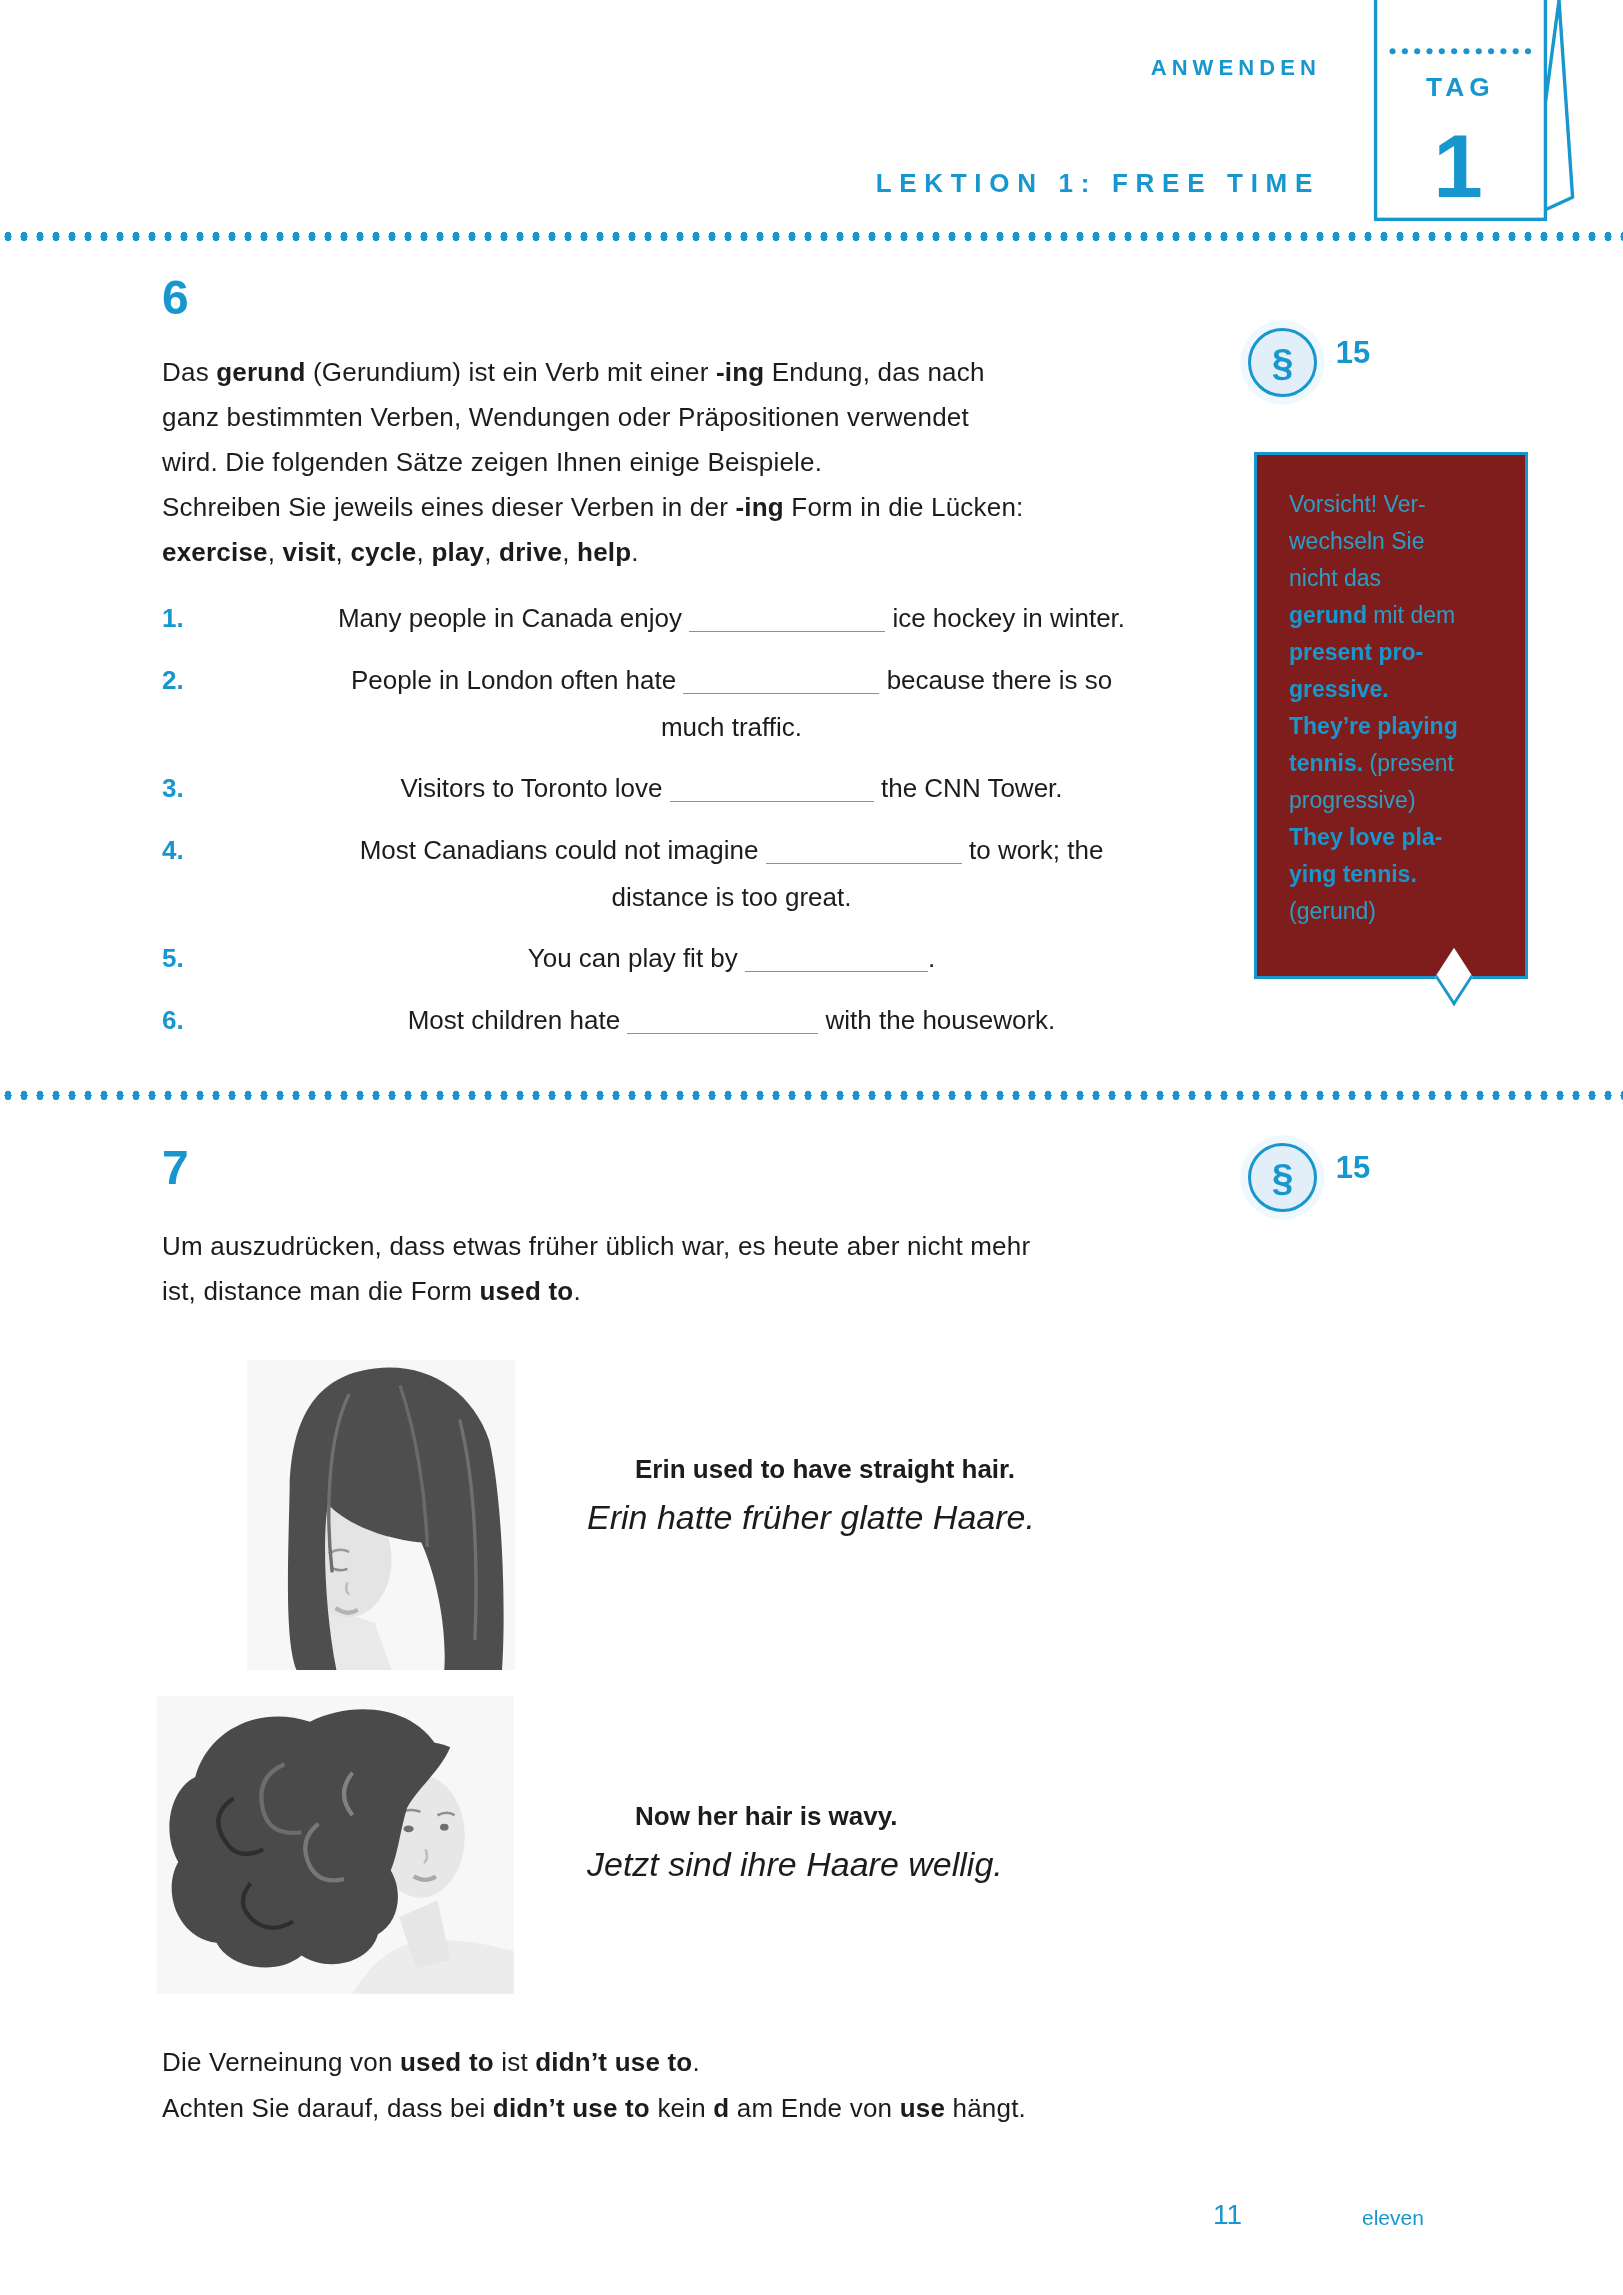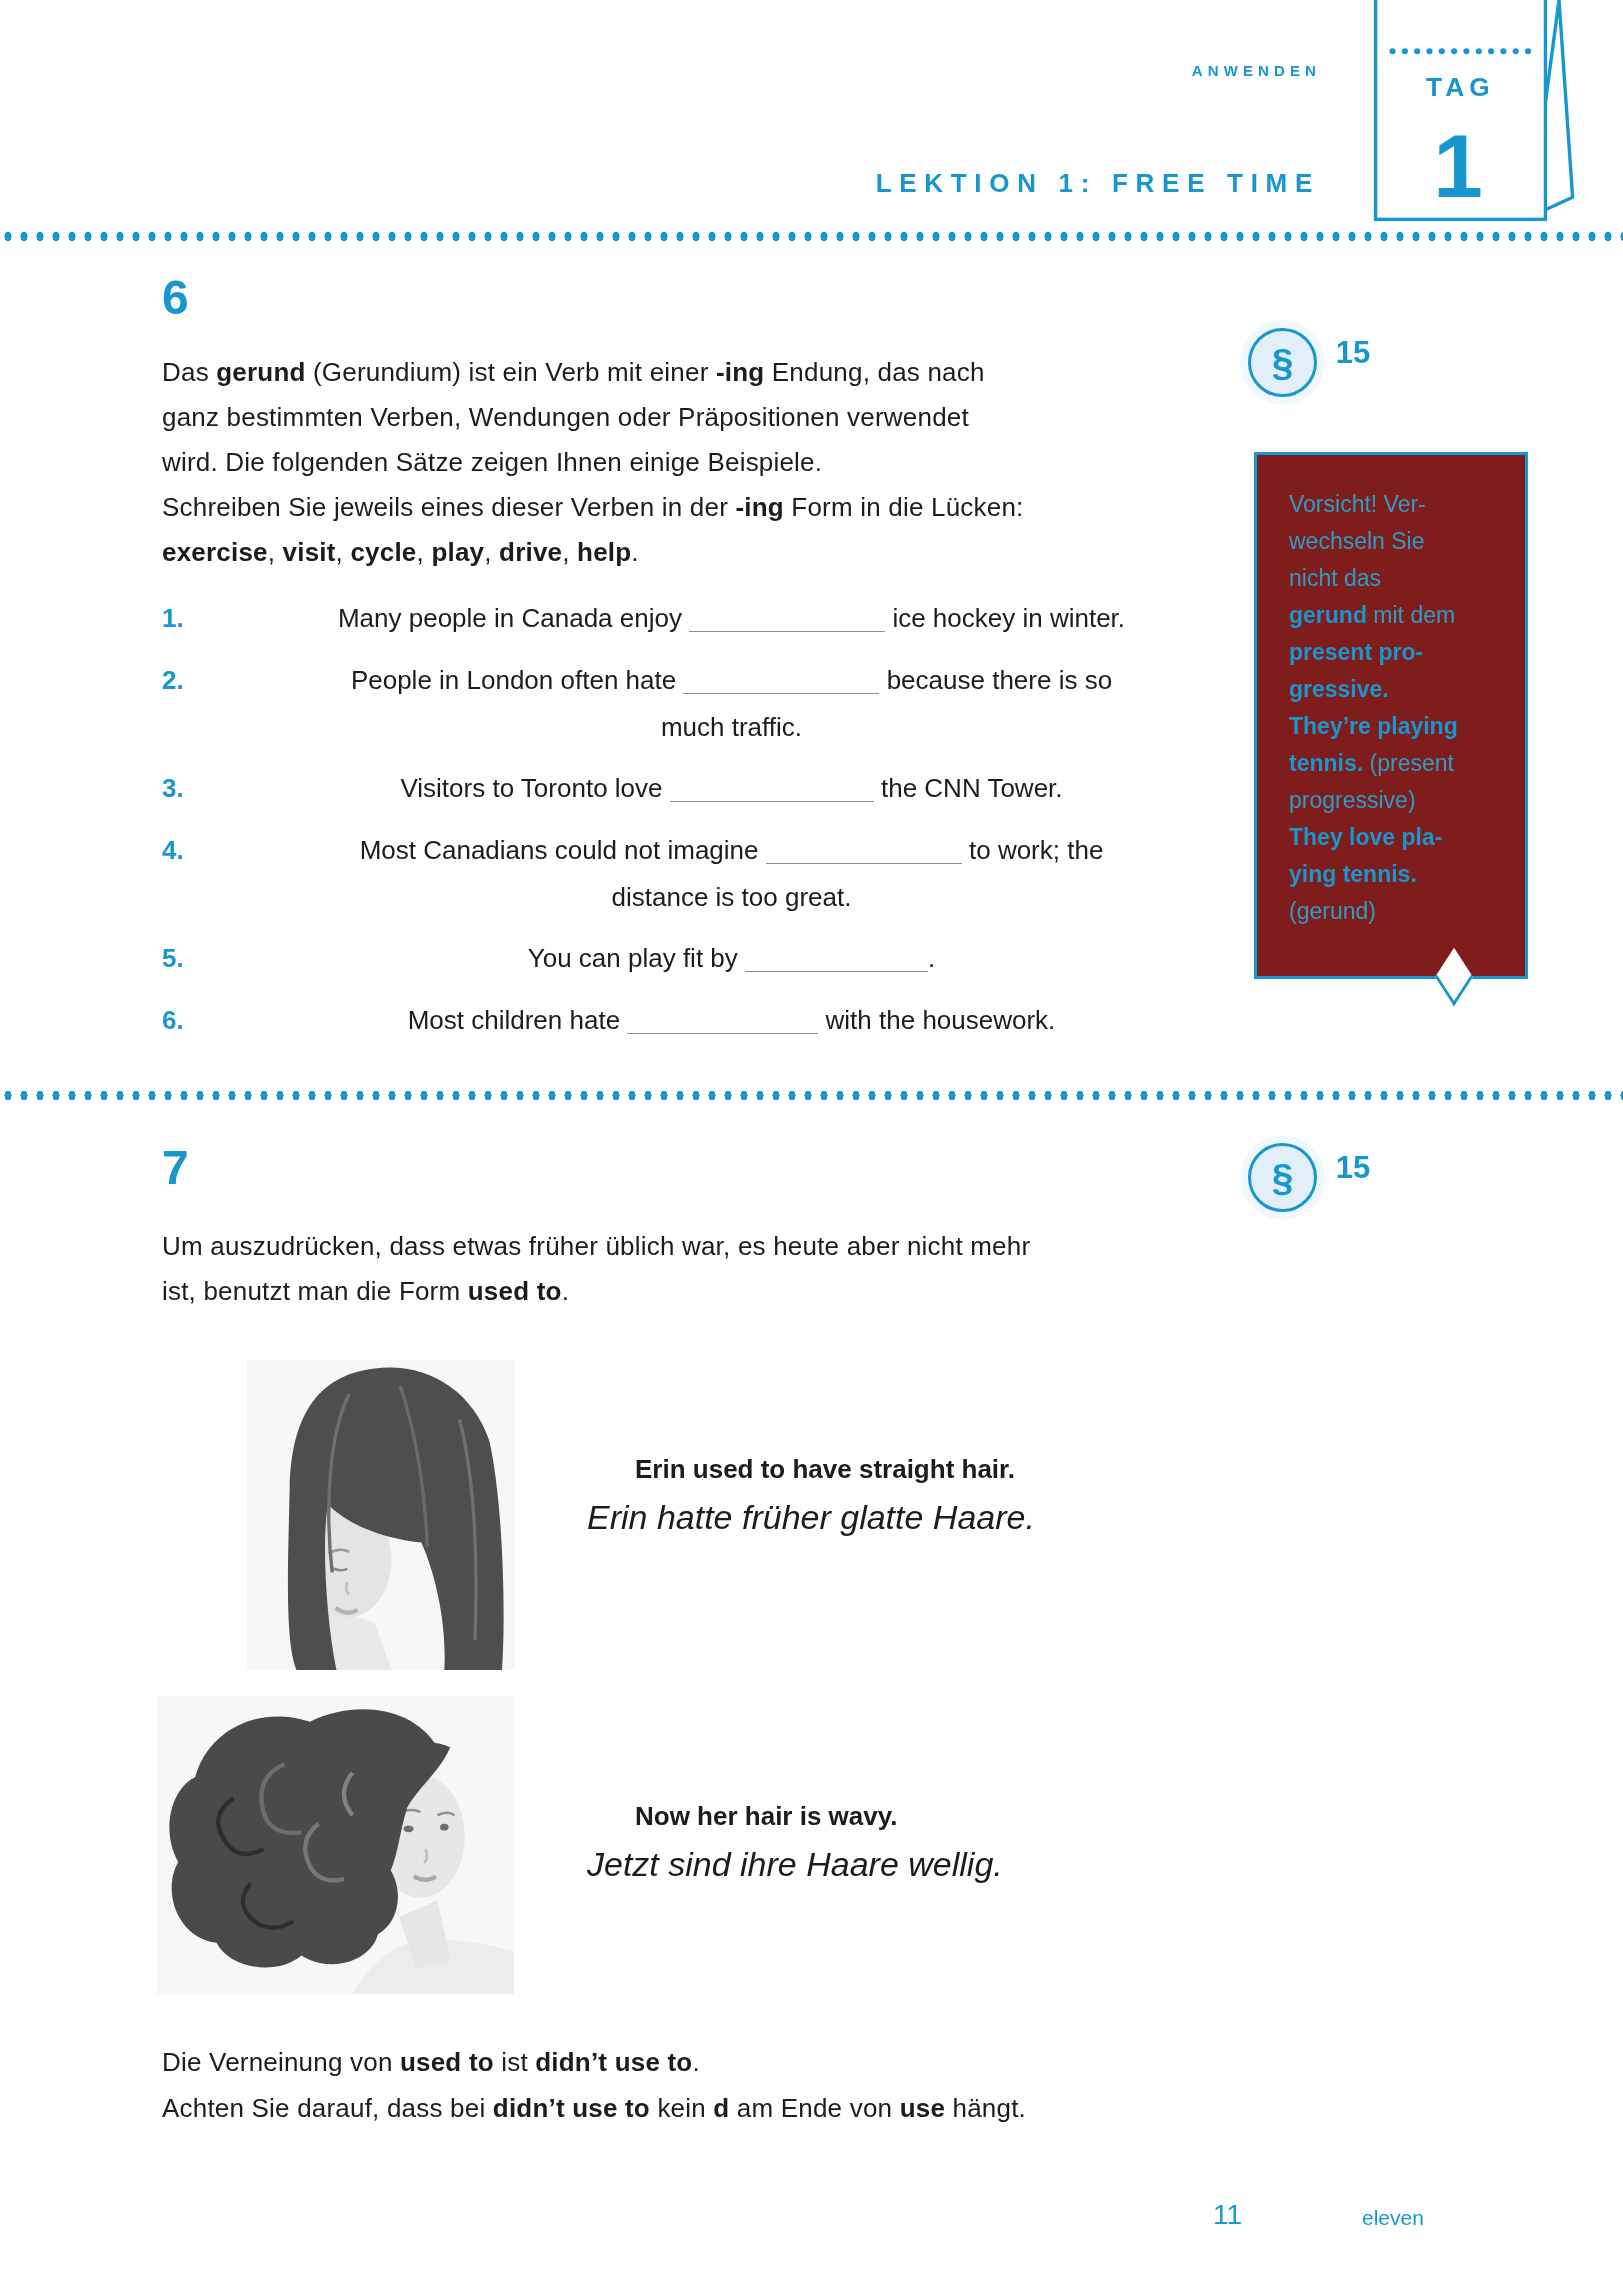--- a/index.html
+++ b/index.html
@@ -9,21 +9,21 @@
     --blank-line:#8f8f8f;
   }
   html,body{margin:0;padding:0;background:#ffffff;}
   #page{
     position:relative;width:1623px;height:2295px;background:#ffffff;overflow:hidden;
     font-family:"Liberation Sans",sans-serif;color:var(--body-text);
   }
   .abs{position:absolute;}
   .b{font-weight:bold;}
   
-  .hdr-anwenden{left:978px;top:62px;width:343px;text-align:right;font-size:15px;font-weight:bold;letter-spacing:5.1px;color:var(--accent-blue);}
+  .hdr-anwenden{left:978px;top:55px;width:343px;text-align:right;font-size:22px;font-weight:bold;letter-spacing:5.1px;color:var(--accent-blue);}
   .hdr-lektion{left:765px;top:168px;width:555px;text-align:right;font-size:26px;font-weight:bold;letter-spacing:7.7px;color:var(--accent-blue);}
   .calendar{left:1362px;top:0px;}
   
   .dotline{left:0;width:1623px;height:11px;
     background-image:radial-gradient(3.6px 4.6px at 50% 50%, var(--accent-blue) 97%, transparent 100%);
     background-size:16px 11px;background-repeat:repeat-x;}
   
   .secnum{left:162px;font-size:48px;font-weight:bold;color:var(--accent-blue);line-height:48px;}
   
   .para{font-size:26px;line-height:45px;letter-spacing:0.2px;}
@@ -130,21 +130,21 @@
 
   <div class="abs dotline" style="top:1090px;"></div>
 
   <div class="abs secnum" style="top:1144px;">7</div>
 
   <div class="abs ref" style="left:1248px;top:1143px;">
     <span class="pc">§</span>
     <span class="pn">15</span>
   </div>
 
-  <div class="abs para" style="left:162px;top:1224px;width:1105px;"><span>Um auszudrücken, dass etwas früher üblich war, es heute aber nicht mehr</span><br><span>ist, benutzt man die Form </span><span class="b">used to</span><span>.</span></div>
+  <div class="abs para" style="left:162px;top:1224px;width:1105px;"><span>Um auszudrücken, dass etwas früher üblich war, es heute aber nicht mehr</span><br><span>ist, distance man die Form </span><span class="b">used to</span><span>.</span></div>
 
   <svg class="abs photo" style="left:247px;top:1360px;" width="268" height="310" viewBox="0 0 315 365">
     <rect width="315" height="365" fill="#f7f7f7"></rect>
     <path d="M60,365 Q80,300 95,290 L150,310 L170,365 Z" fill="#e9e9e9"></path>
     <ellipse cx="118" cy="235" rx="52" ry="68" fill="#e4e4e4"></ellipse>
     <path d="M96,228 q12,-8 24,-2" stroke="#9a9a9a" stroke-width="3" fill="none"></path>
     <path d="M98,244 q10,6 20,2" stroke="#8b8b8b" stroke-width="3" fill="none"></path>
     <path d="M118,262 q-4,10 2,14" stroke="#bdbdbd" stroke-width="3" fill="none"></path>
     <path d="M104,292 q14,10 26,2" stroke="#b3b3b3" stroke-width="5" fill="none"></path>
     <path d="M150,10 C80,18 52,70 50,150 C48,240 44,330 58,365 L105,365 C92,300 88,210 95,170 C120,195 160,210 205,215 C225,260 235,320 232,365 L300,365 C305,290 300,160 285,95 C265,35 210,2 150,10 Z" fill="#4e4e4e"></path>

